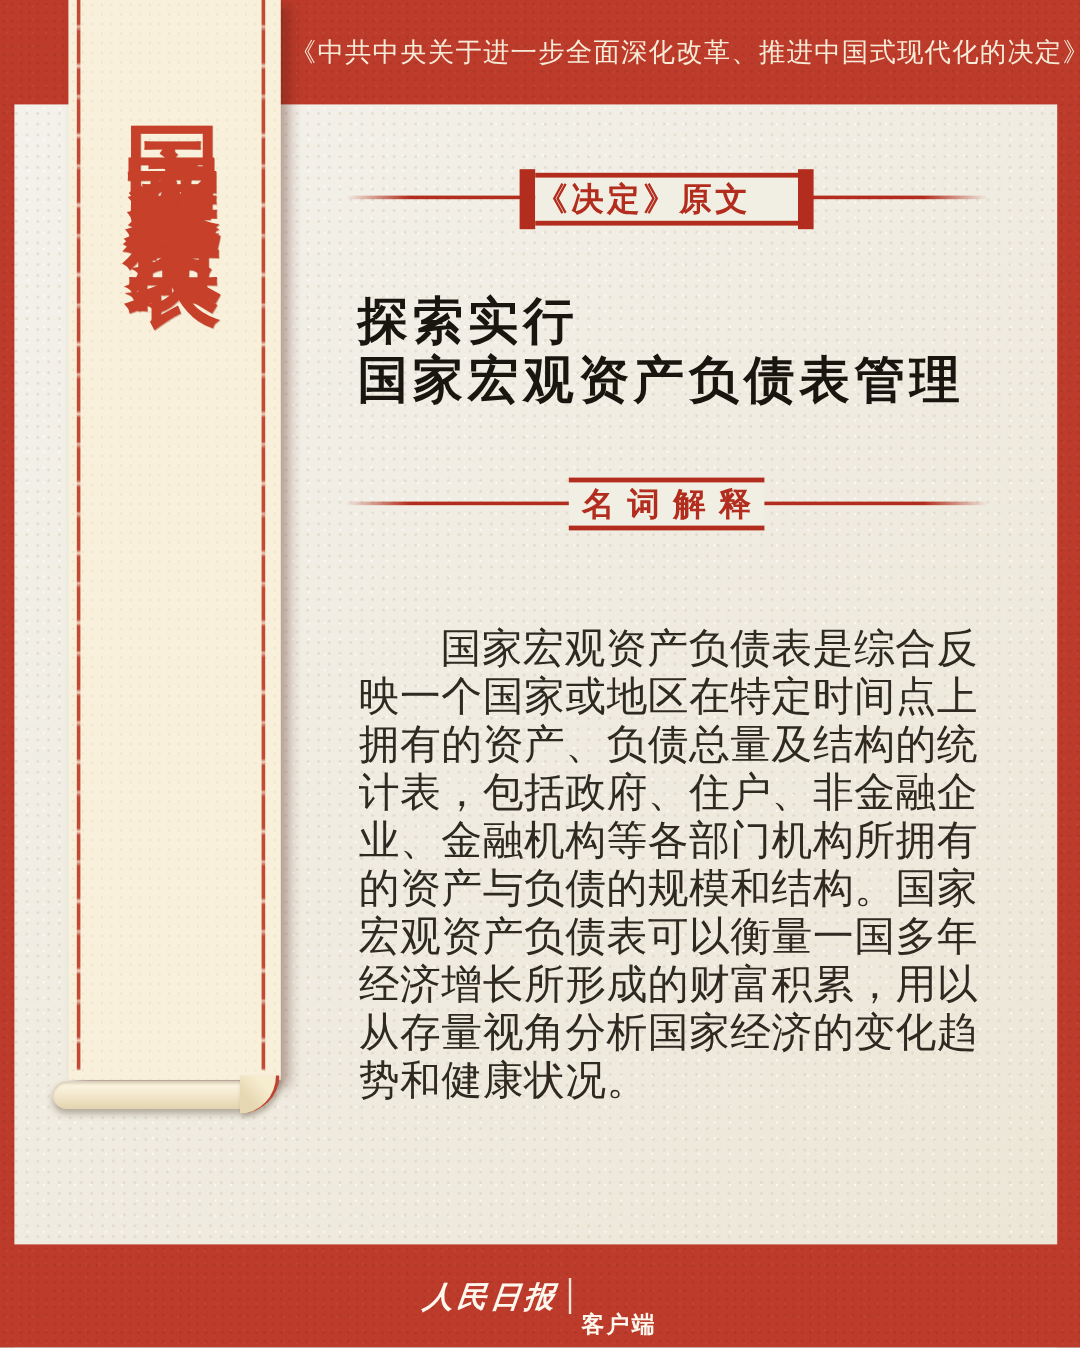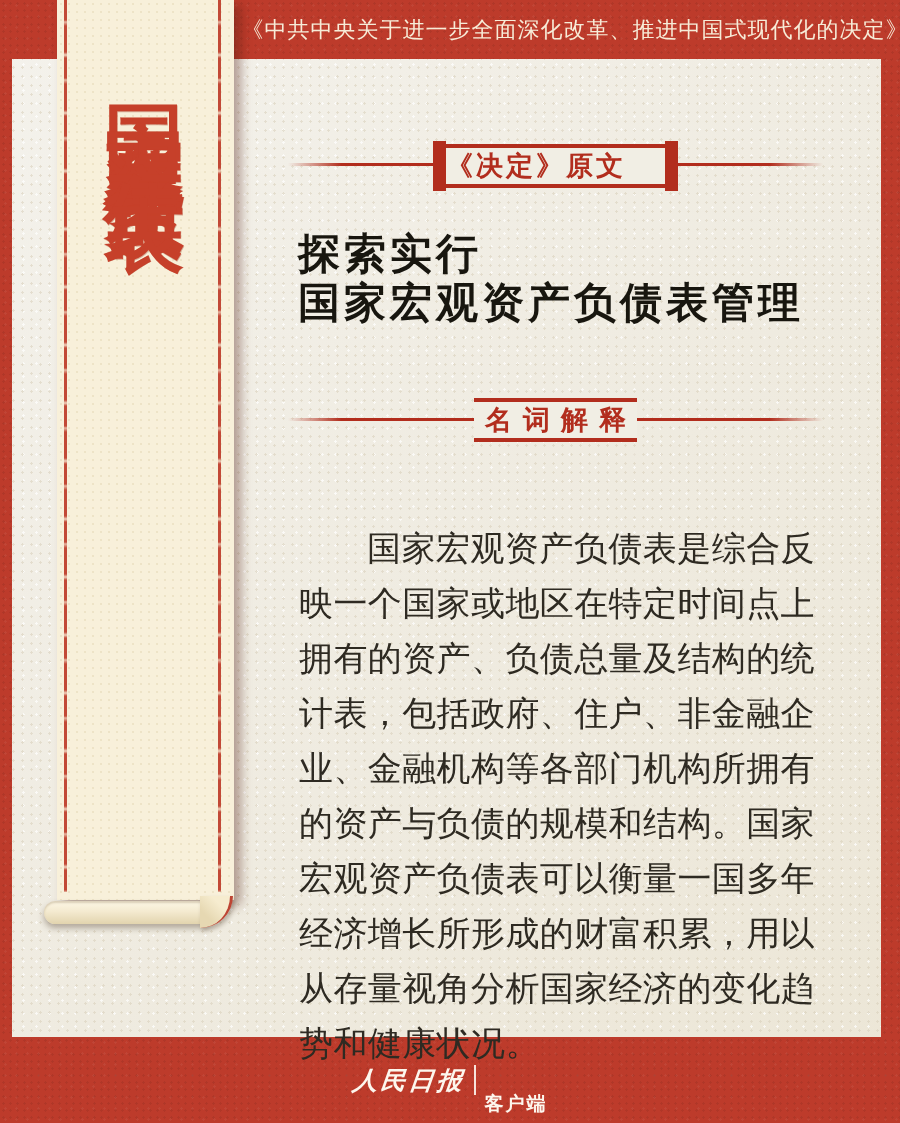--- a/index.html
+++ b/index.html
@@ -15,21 +15,21 @@
     background-size:9px 9px, 13px 13px, 100% 100%;
     background-position:0 0, 4px 6px, 0 0;
   }
   
   .red-tex {
     background-color:#bd3b2b;
     background-image:radial-gradient(rgba(0,0,0,0.07) 1px, transparent 1.3px),
                      radial-gradient(rgba(255,255,255,0.05) 1px, transparent 1.3px);
     background-size:7px 7px, 11px 11px;
   }
-  .frame-top   { position:absolute; top:0; left:0; right:0; height:59px; z-index:2;
+  .frame-top   { position:absolute; top:0; left:0; right:0; height:87px; z-index:2;
                  display:flex; align-items:center; justify-content:center; padding-left:250px; box-sizing:border-box; }
   .frame-bottom{ position:absolute; bottom:0; left:0; right:0; height:86px; z-index:2;
                  display:flex; align-items:center; justify-content:center; }
   .frame-left  { position:absolute; top:0; bottom:0; left:0; width:12px; z-index:1; }
   .frame-right { position:absolute; top:0; bottom:0; right:0; width:19px; z-index:1; }
   .top-title { color:#f7ecd8; font-size:22px; letter-spacing:1px; font-weight:500; white-space:nowrap; }
 
   
   .banner {
     position:absolute; left:57px; top:0; width:177px; height:900px; z-index:6;
@@ -86,29 +86,29 @@
     border-top:4px solid #b22d1d; border-bottom:4px solid #b22d1d;
     background:#f1eee4;
     display:flex; align-items:center; 
   }
   .badge-mid span { color:#b22d1d; font-weight:700; font-size:27px; white-space:nowrap; }
   .badge1 .badge-mid span { letter-spacing:3px; }
   .badge2 .badge-mid span { letter-spacing:11px; text-indent:11px; }
 
   
   .headline {
-    position:absolute; left:298px; top:229px; z-index:3;
+    position:absolute; left:298px; top:243px; z-index:3;
     color:#18160f; font-weight:700; font-size:42px; line-height:49px; letter-spacing:4px;
     white-space:nowrap;
   }
 
   
   .body-text {
     position:absolute; left:299px; top:521px; width:516px; z-index:3;
-    color:#2e2a22; font-size:34px; line-height:55px; letter-spacing:0.4px;
+    color:#2e2a22; font-size:34px; line-height:40px; letter-spacing:0.4px;
     text-indent:2em; text-align:justify;
   }
 
   
   .logo { display:flex; align-items:center; gap:9px; color:#fdf7ee; }
   .logo-script { font-size:25px; font-style:italic; font-weight:700; letter-spacing:3px; transform:skewX(-6deg); }
   .logo-divider { width:2px; height:30px; background:rgba(253,247,238,0.9); }
   .logo-client { font-family:"DejaVu Sans","Liberation Sans",sans-serif; font-size:19px; font-weight:700; letter-spacing:2px;margin-top:48px; }
 </style>
 </head>

